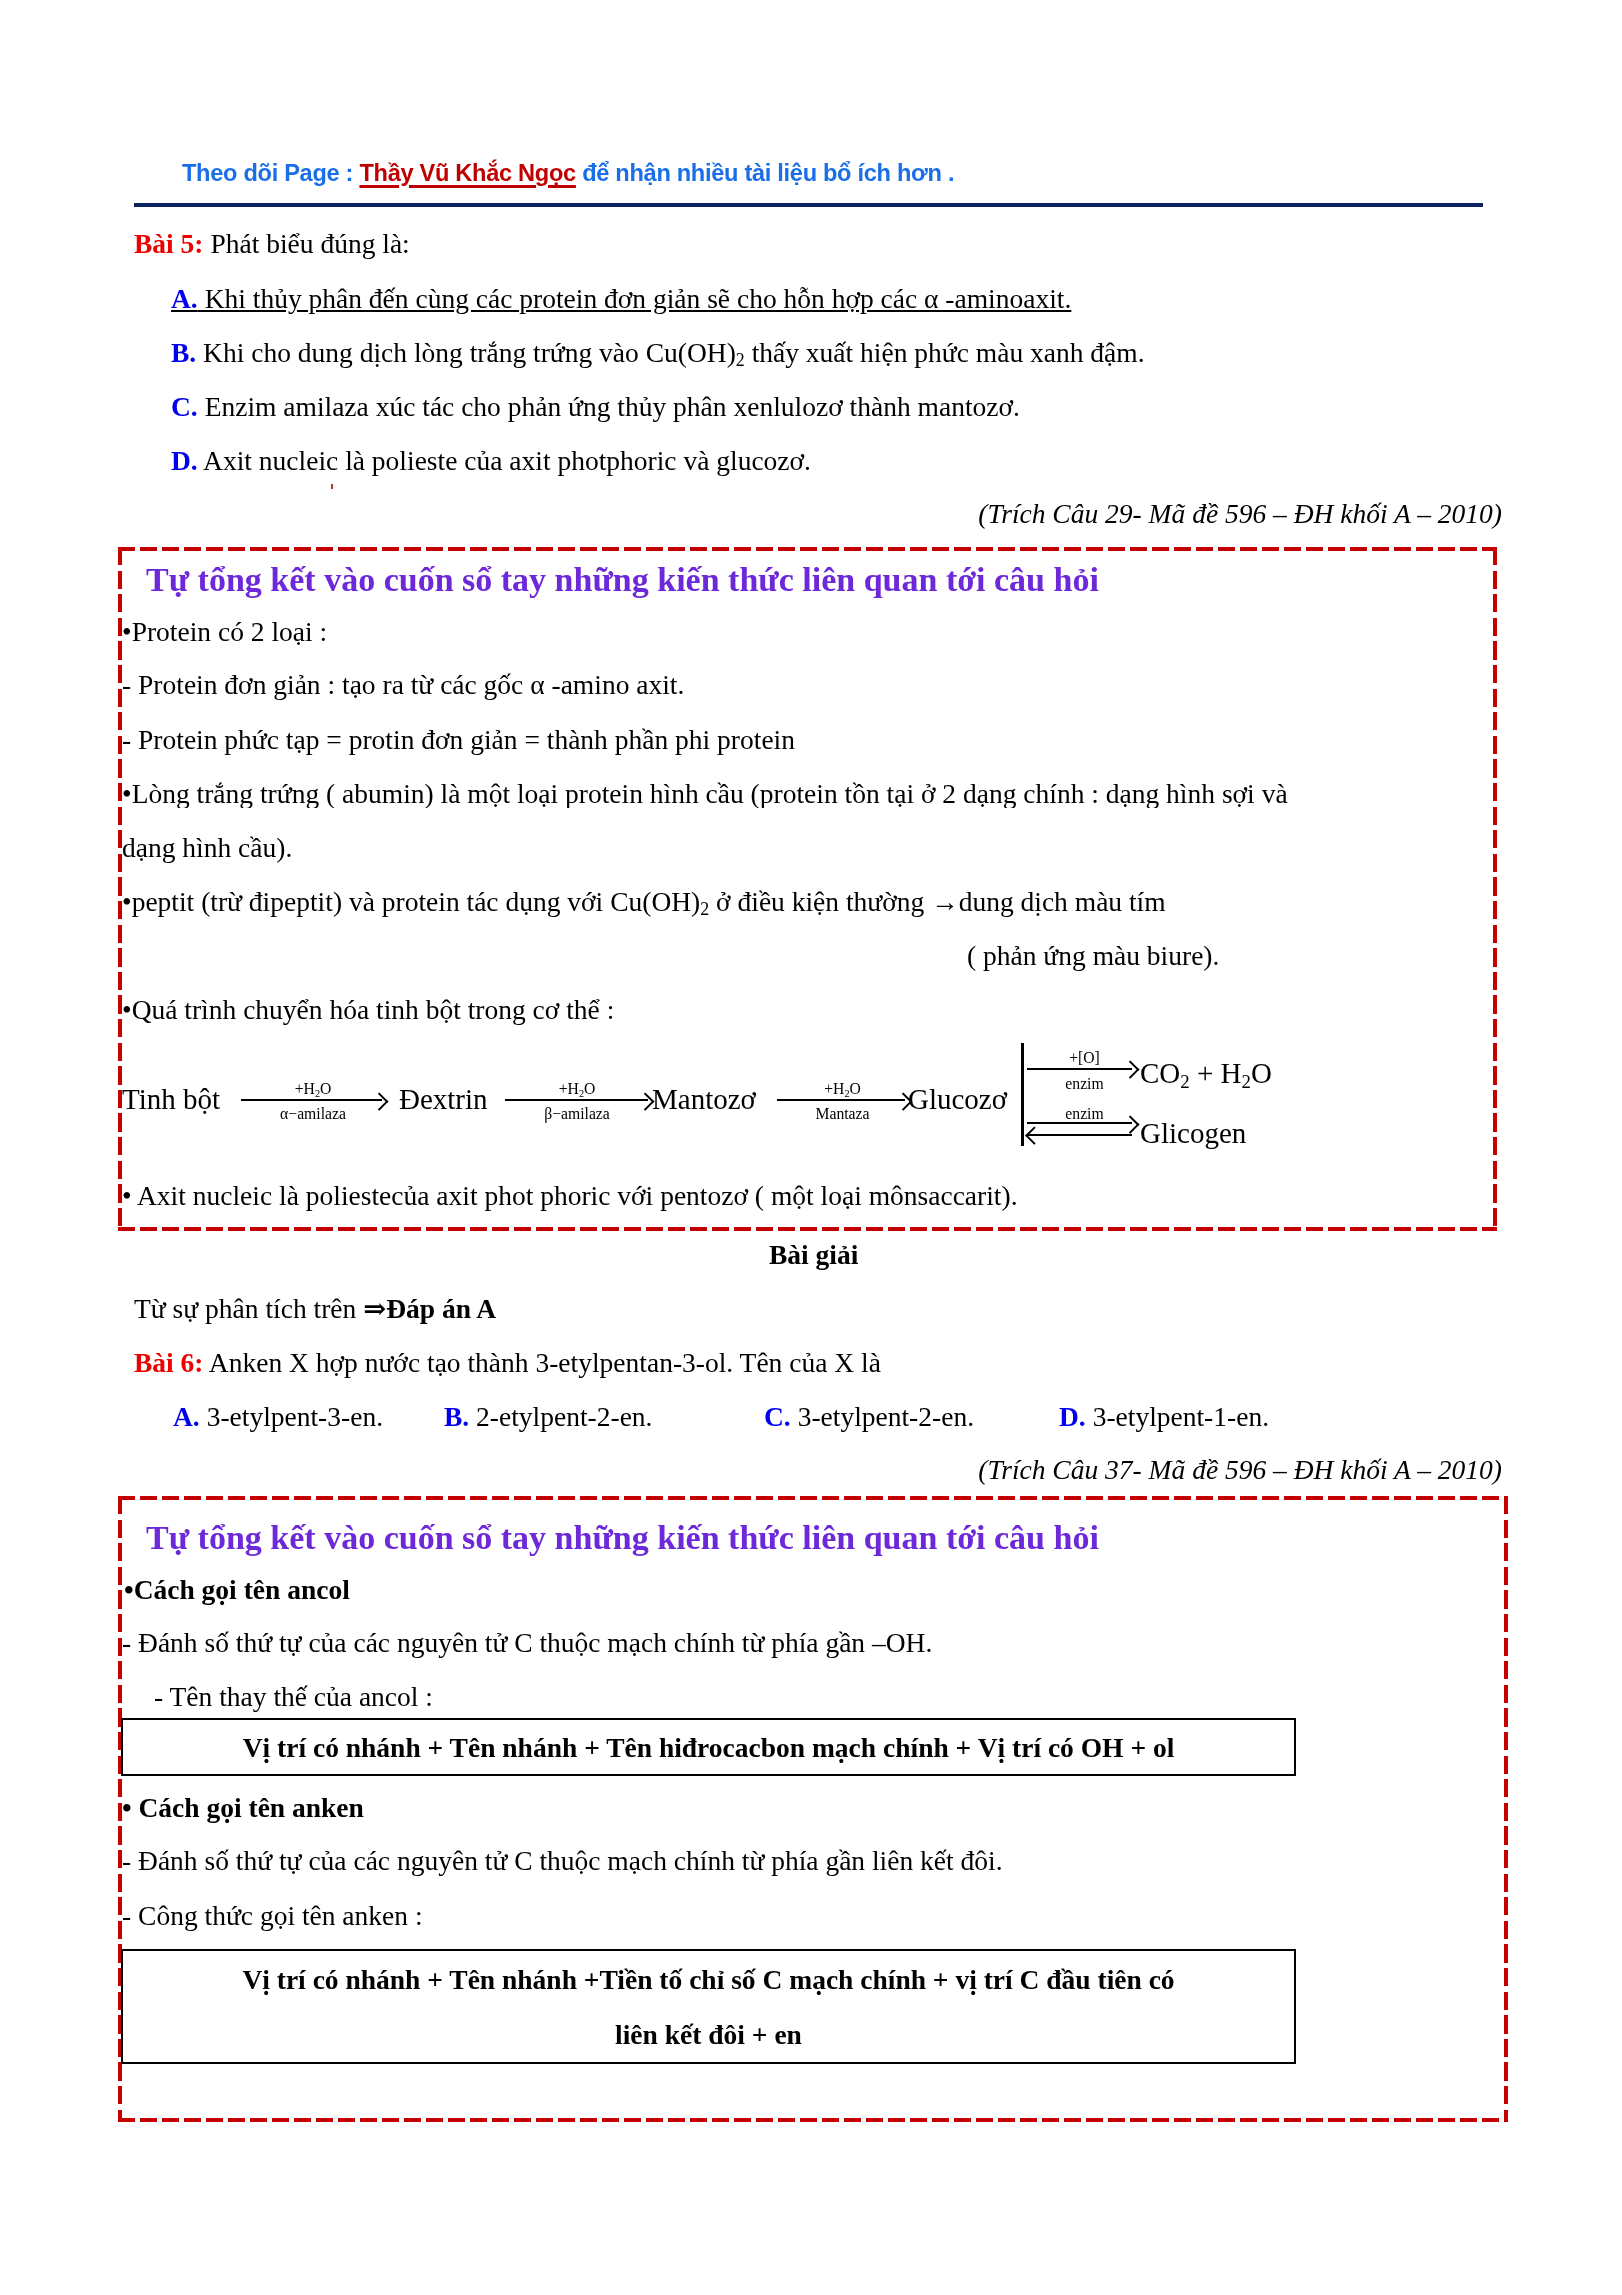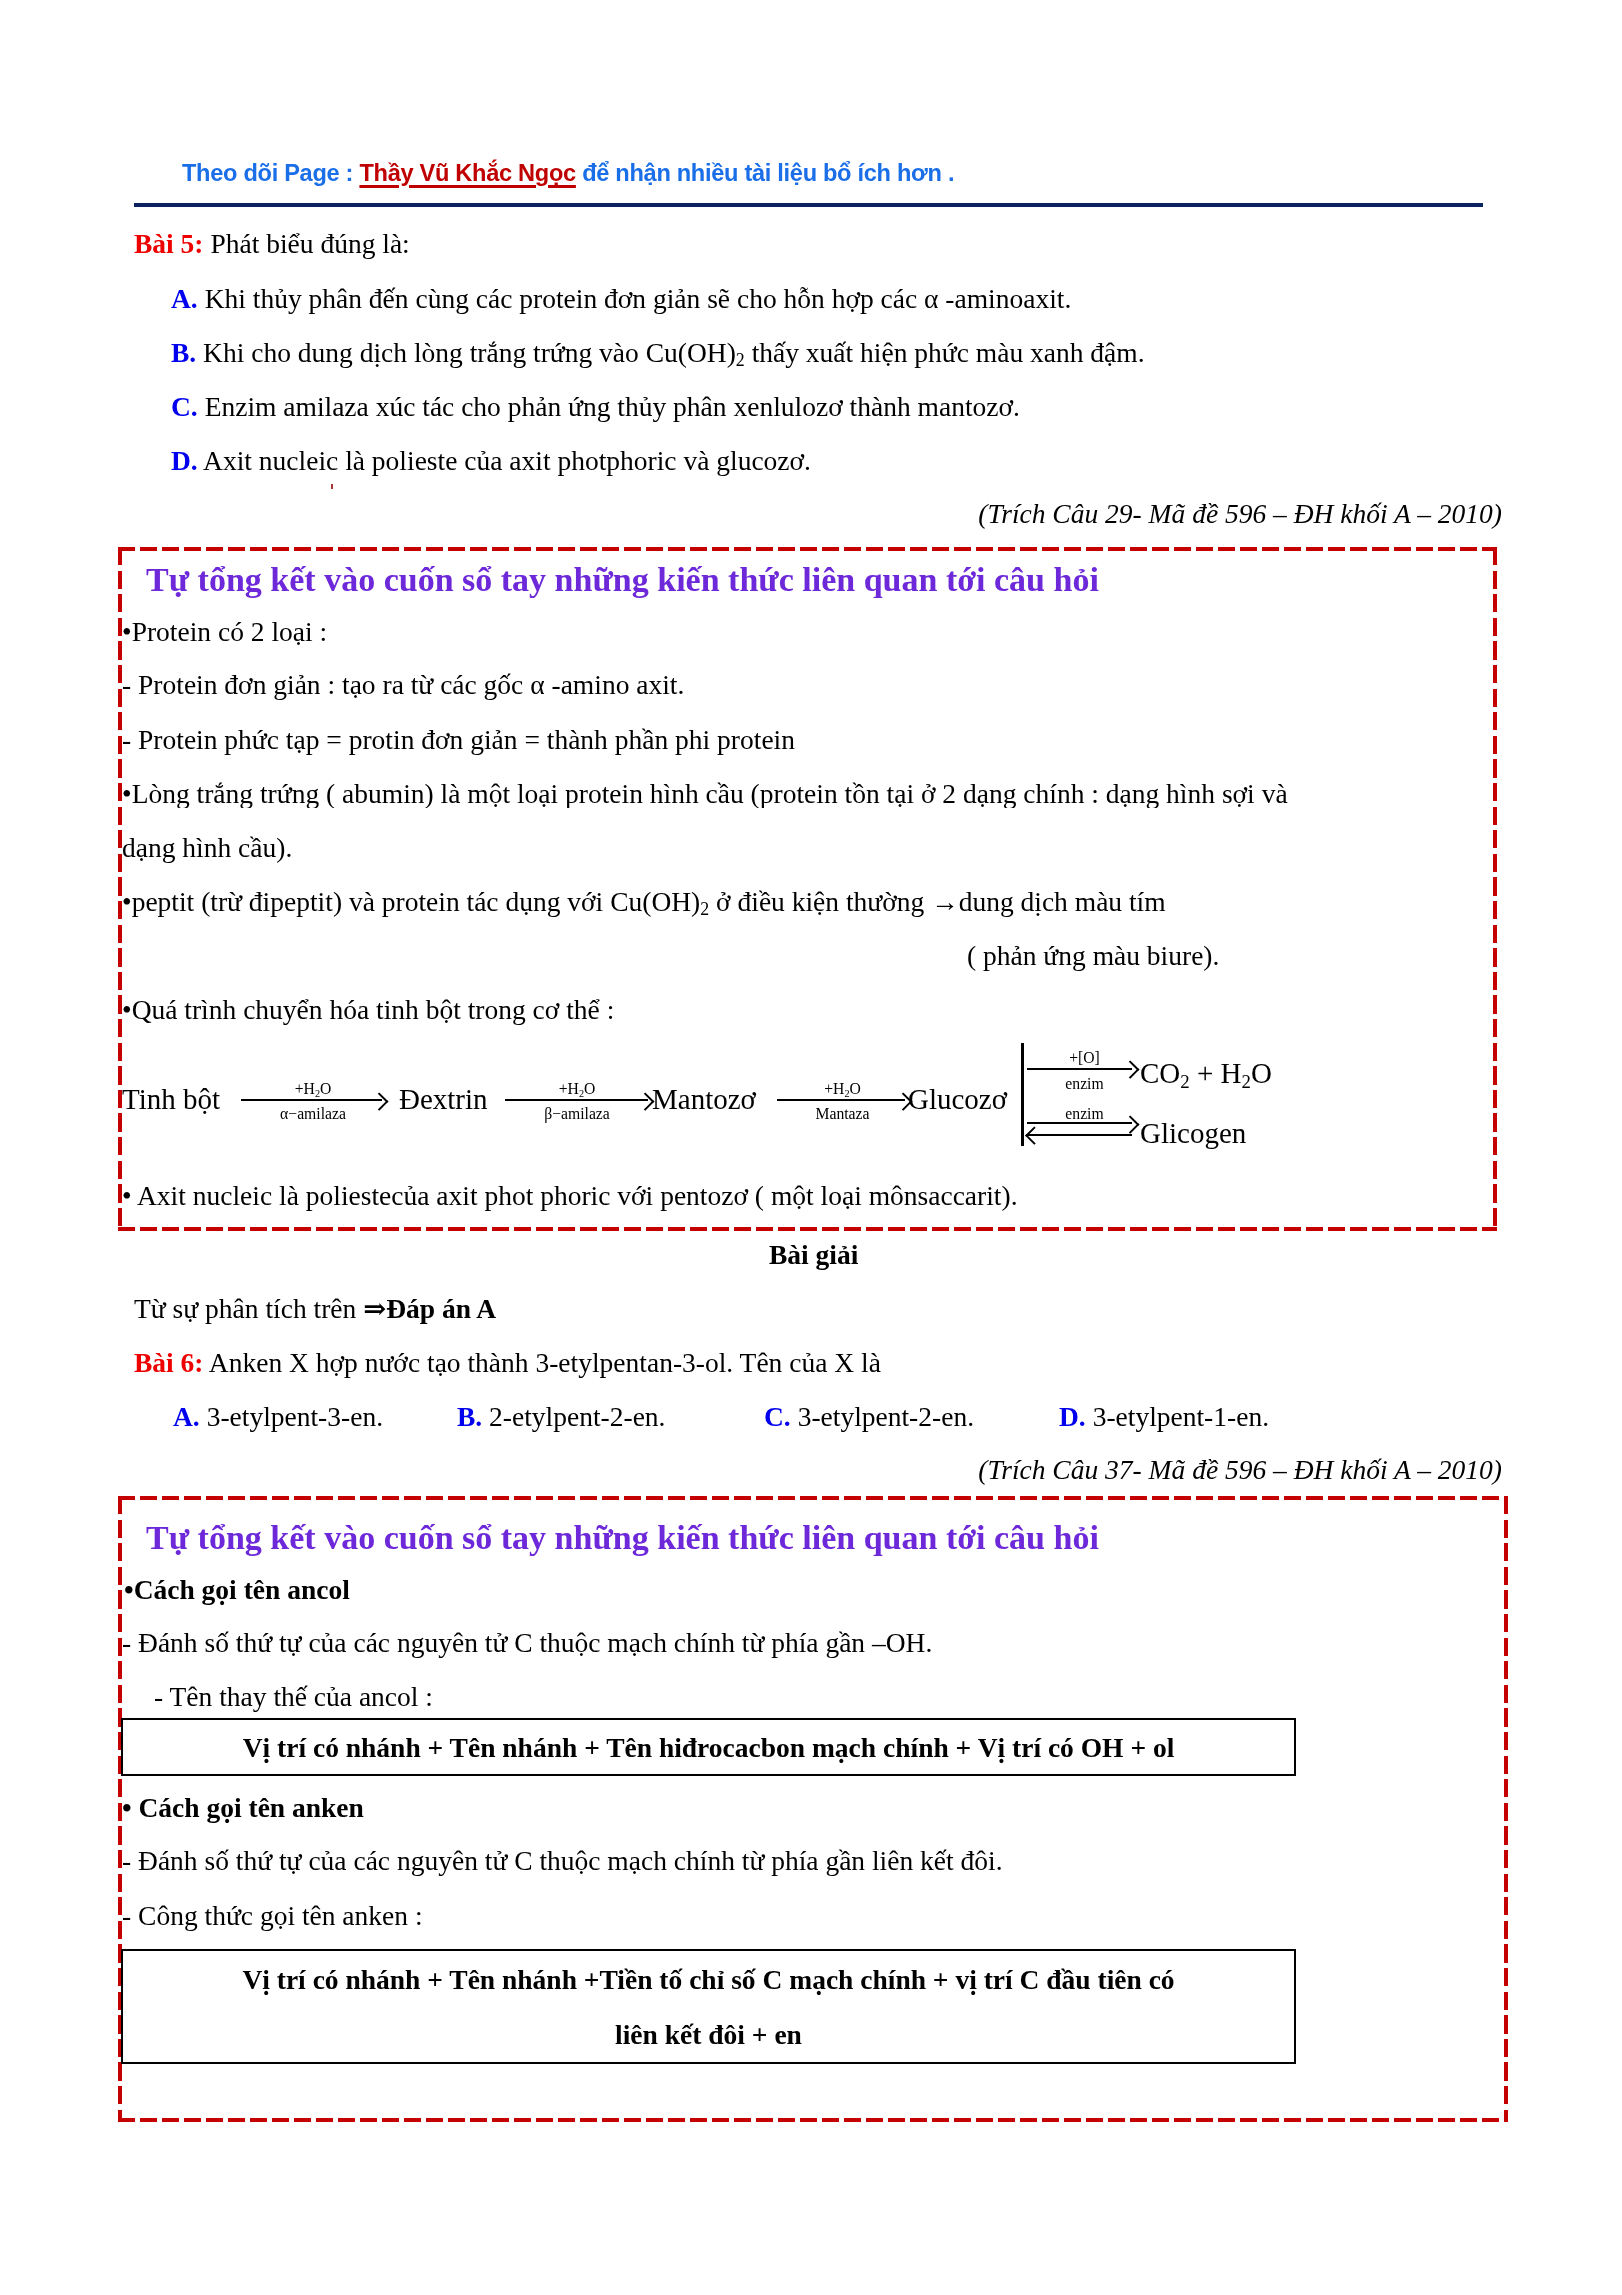--- a/index.html
+++ b/index.html
@@ -39,21 +39,21 @@
 <div id="page">
 
   <div class="abs header" style="left:134px; top:162px;margin-left:48px;">
     <span>Theo dõi Page  : </span><span class="link">Thầy Vũ Khắc Ngọc</span><span> để nhận nhiều tài liệu bổ ích hơn .</span>
   </div>
   <div class="rule" style="left:134px; top:203px; width:1349px; height:3.9px;"></div>
 
   <div class="abs serif" style="left:134px; top:230px;">
     <span class="red-bold">Bài 5:</span><span> Phát biểu đúng là:</span>
   </div>
-  <div class="abs serif" style="left:171px; top:285px;">
+  <div class="abs serif" style="left:171px; top:285px;text-decoration:underline;">
     <span class="blue-bold">A.</span><span> Khi thủy phân đến cùng các protein đơn giản sẽ cho hỗn hợp các α -aminoaxit.</span>
   </div>
   <div class="abs serif" style="left:171px; top:339px;">
     <span class="blue-bold">B.</span><span> Khi cho dung dịch lòng trắng trứng vào Cu(OH)</span><sub>2</sub><span> thấy xuất hiện phức màu xanh đậm.</span>
   </div>
   <div class="abs serif" style="left:171px; top:393px;">
     <span class="blue-bold">C.</span><span> Enzim amilaza xúc tác cho phản ứng thủy phân xenlulozơ thành mantozơ.</span>
   </div>
   <div class="abs serif" style="left:171px; top:447px;">
     <span class="blue-bold">D.</span><span> Axit nucleic là polieste của axit photphoric và glucozơ.</span>
@@ -125,21 +125,21 @@
   <div class="abs serif" style="left:134px; top:1295px;">
     <span>Từ sự phân tích trên </span><span class="bold">⇒</span><span class="bold">Đáp án A</span>
   </div>
 
   <div class="abs serif" style="left:134px; top:1349px;">
     <span class="red-bold">Bài 6:</span><span> Anken X hợp nước tạo thành 3-etylpentan-3-ol. Tên của X là</span>
   </div>
   <div class="abs serif" style="left:173px; top:1403px;">
     <span class="blue-bold">A.</span><span> 3-etylpent-3-en.</span>
   </div>
-  <div class="abs serif" style="left:457px; top:1403px;text-align:center;">
+  <div class="abs serif" style="left:444px; top:1403px;text-align:center;">
     <span class="blue-bold">B.</span><span> 2-etylpent-2-en.</span>
   </div>
   <div class="abs serif" style="left:764px; top:1403px;">
     <span class="blue-bold">C.</span><span> 3-etylpent-2-en.</span>
   </div>
   <div class="abs serif" style="left:1059px; top:1403px;">
     <span class="blue-bold">D.</span><span> 3-etylpent-1-en.</span>
   </div>
   <div class="abs serif italic" style="right:120px; top:1456px;">(Trích Câu 37- Mã đề 596 – ĐH khối A – 2010)</div>
 

